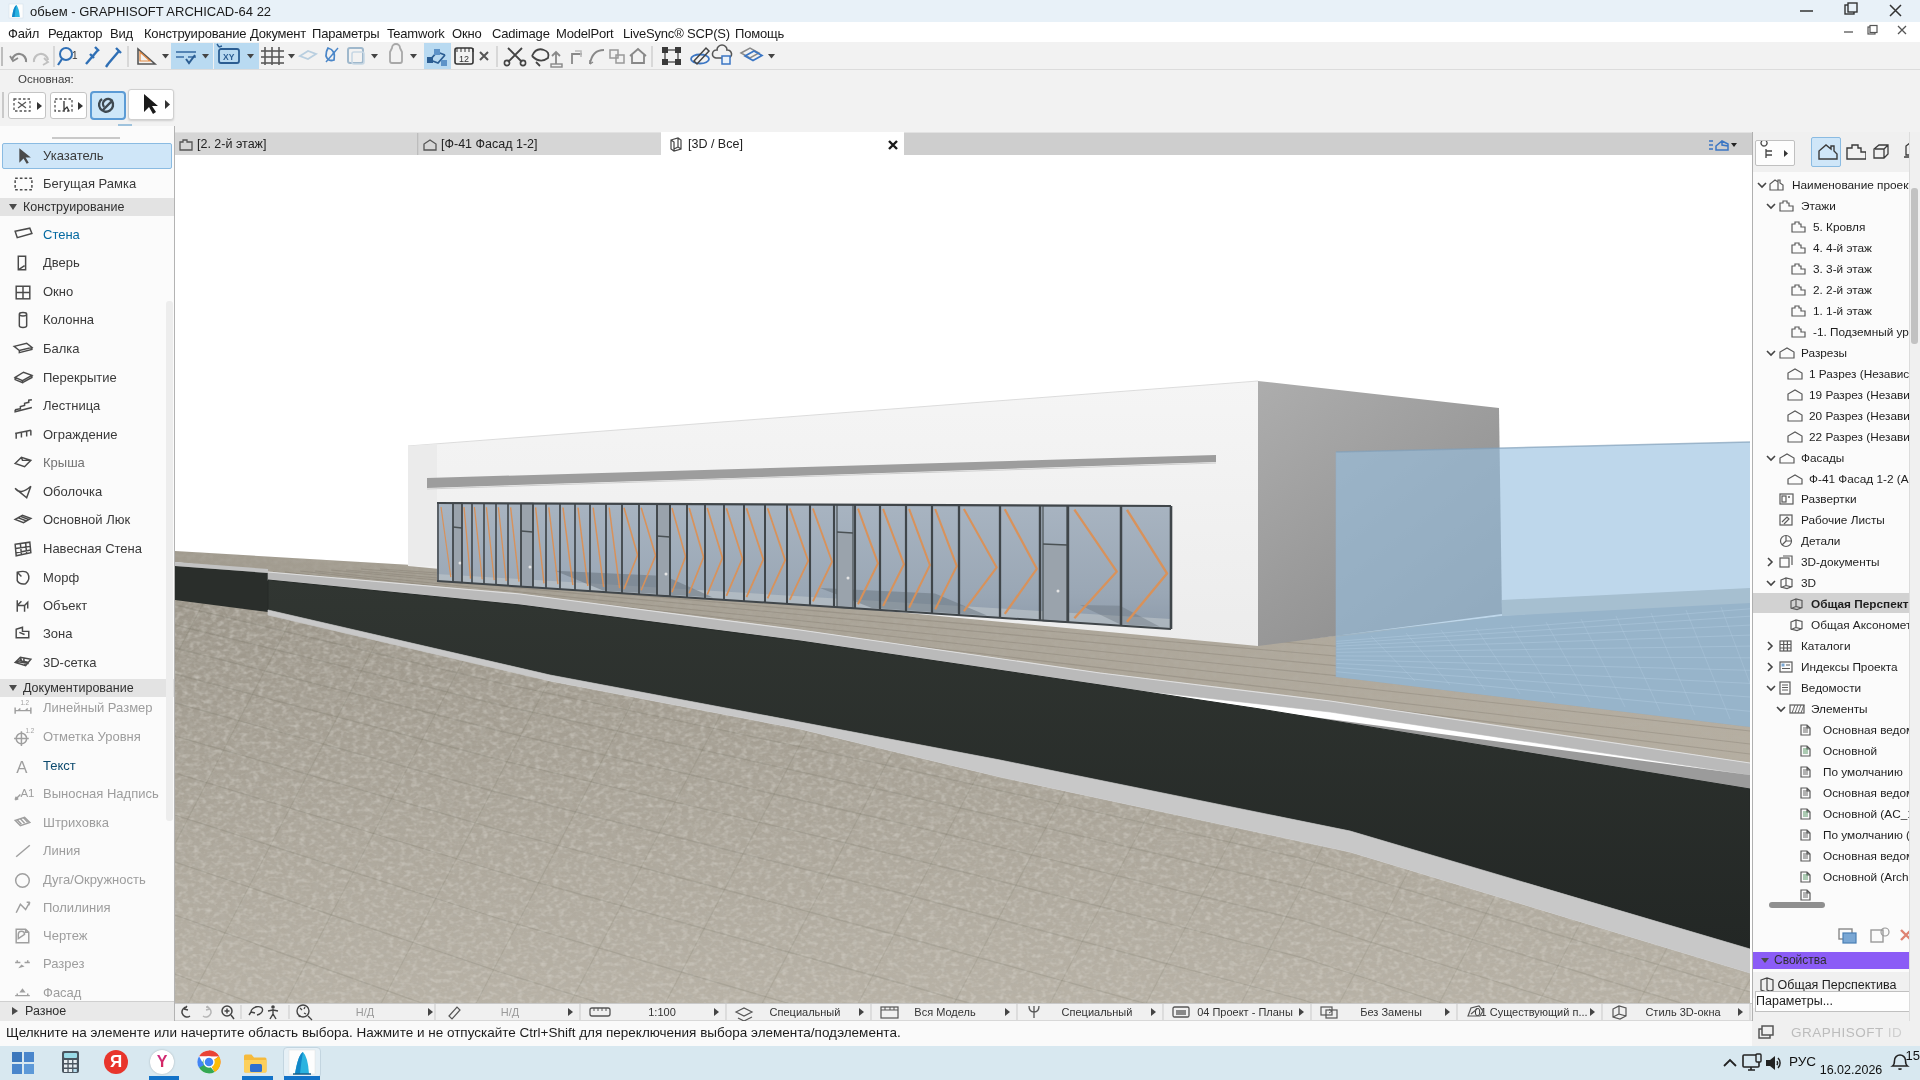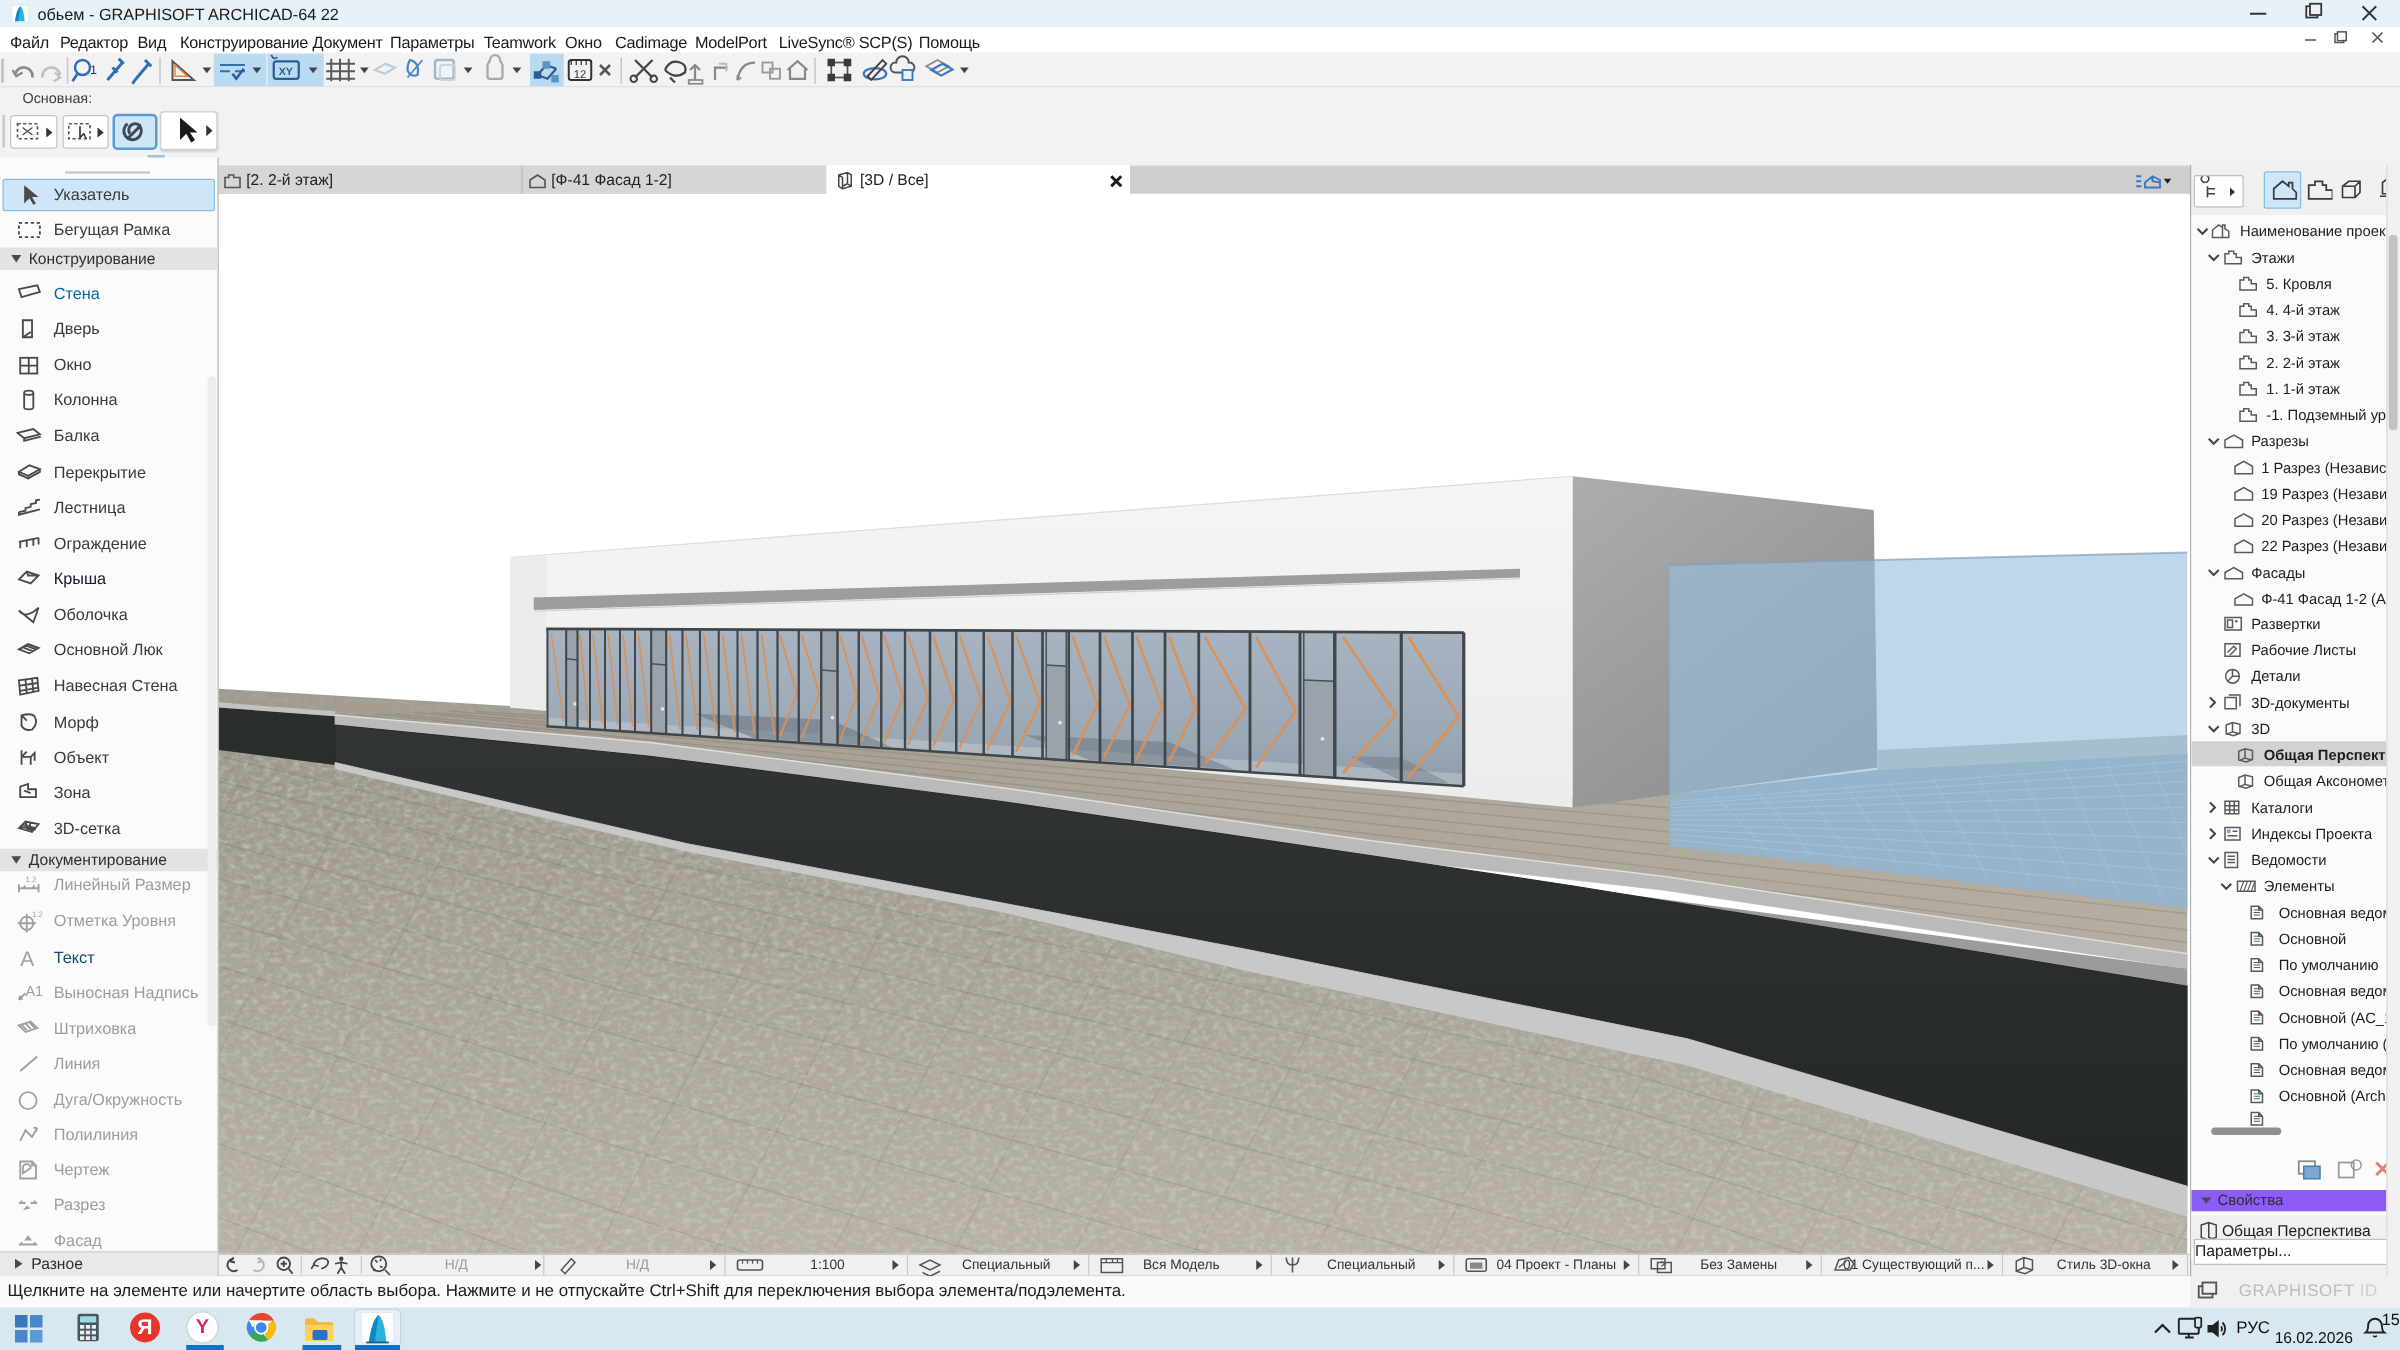--- a/index.html
+++ b/index.html
@@ -445,21 +445,21 @@
       <path d="M3,13 L8,12 L8,10 L12,9 L12,7 L16,6 L16,4 L19,3.5 M3,13 L3,15 L19,11" stroke="#4a4a4a" fill="none" stroke-width="1.4"></path>
     </svg>
     <div style="position:absolute;left:43px;top:272.2px;font-size:13px;color:#3a3a3a;white-space:nowrap">Лестница</div>
     <svg width="22" height="20" viewBox="0 0 21 19" style="position:absolute;left:12px;top:298.7px">
       <path d="M3,8 L18,5 M4,8.5 L4,13 M9,7.5 L9,12 M14,6.5 L14,11 M18,5 L18,10" stroke="#4a4a4a" fill="none" stroke-width="1.4"></path>
     </svg>
     <div style="position:absolute;left:43px;top:300.7px;font-size:13px;color:#3a3a3a;white-space:nowrap">Ограждение</div>
     <svg width="22" height="20" viewBox="0 0 21 19" style="position:absolute;left:12px;top:327.3px">
       <path d="M3,10 L9,4 L18,7 L12,13 Z M9,4 L10,7 L18,7" stroke="#4a4a4a" fill="none" stroke-width="1.4"></path>
     </svg>
-    <div style="position:absolute;left:43px;top:329.3px;font-size:13px;color:#0f172a;white-space:nowrap">Крыша</div>
+    <div style="position:absolute;left:43px;top:329.3px;font-size:13px;color:#737373;white-space:nowrap">Крыша</div>
     <svg width="22" height="20" viewBox="0 0 21 19" style="position:absolute;left:12px;top:355.9px">
       <path d="M3,6 Q8,13 18,4 L14,15 Q8,10 3,6 Z" stroke="#4a4a4a" fill="none" stroke-width="1.4"></path>
     </svg>
     <div style="position:absolute;left:43px;top:357.9px;font-size:13px;color:#3a3a3a;white-space:nowrap">Оболочка</div>
     <svg width="22" height="20" viewBox="0 0 21 19" style="position:absolute;left:12px;top:384.4px">
       <path d="M3,9 L10,5 L18,8 L11,12 Z M6,7.5 L14,10.5 M8,6 L16,9" stroke="#4a4a4a" fill="none" stroke-width="1.4"></path>
     </svg>
     <div style="position:absolute;left:43px;top:386.4px;font-size:13px;color:#3a3a3a;white-space:nowrap">Основной Люк</div>
     <svg width="22" height="20" viewBox="0 0 21 19" style="position:absolute;left:12px;top:413.0px">
       <path d="M3,5 L17,3 L18,13 L4,16 Z M8,4.3 L9,15 M13,3.7 L14,14 M3.5,9 L17.5,7 M4,13 L18,10.5" stroke="#4a4a4a" fill="none" stroke-width="1.4"></path>

